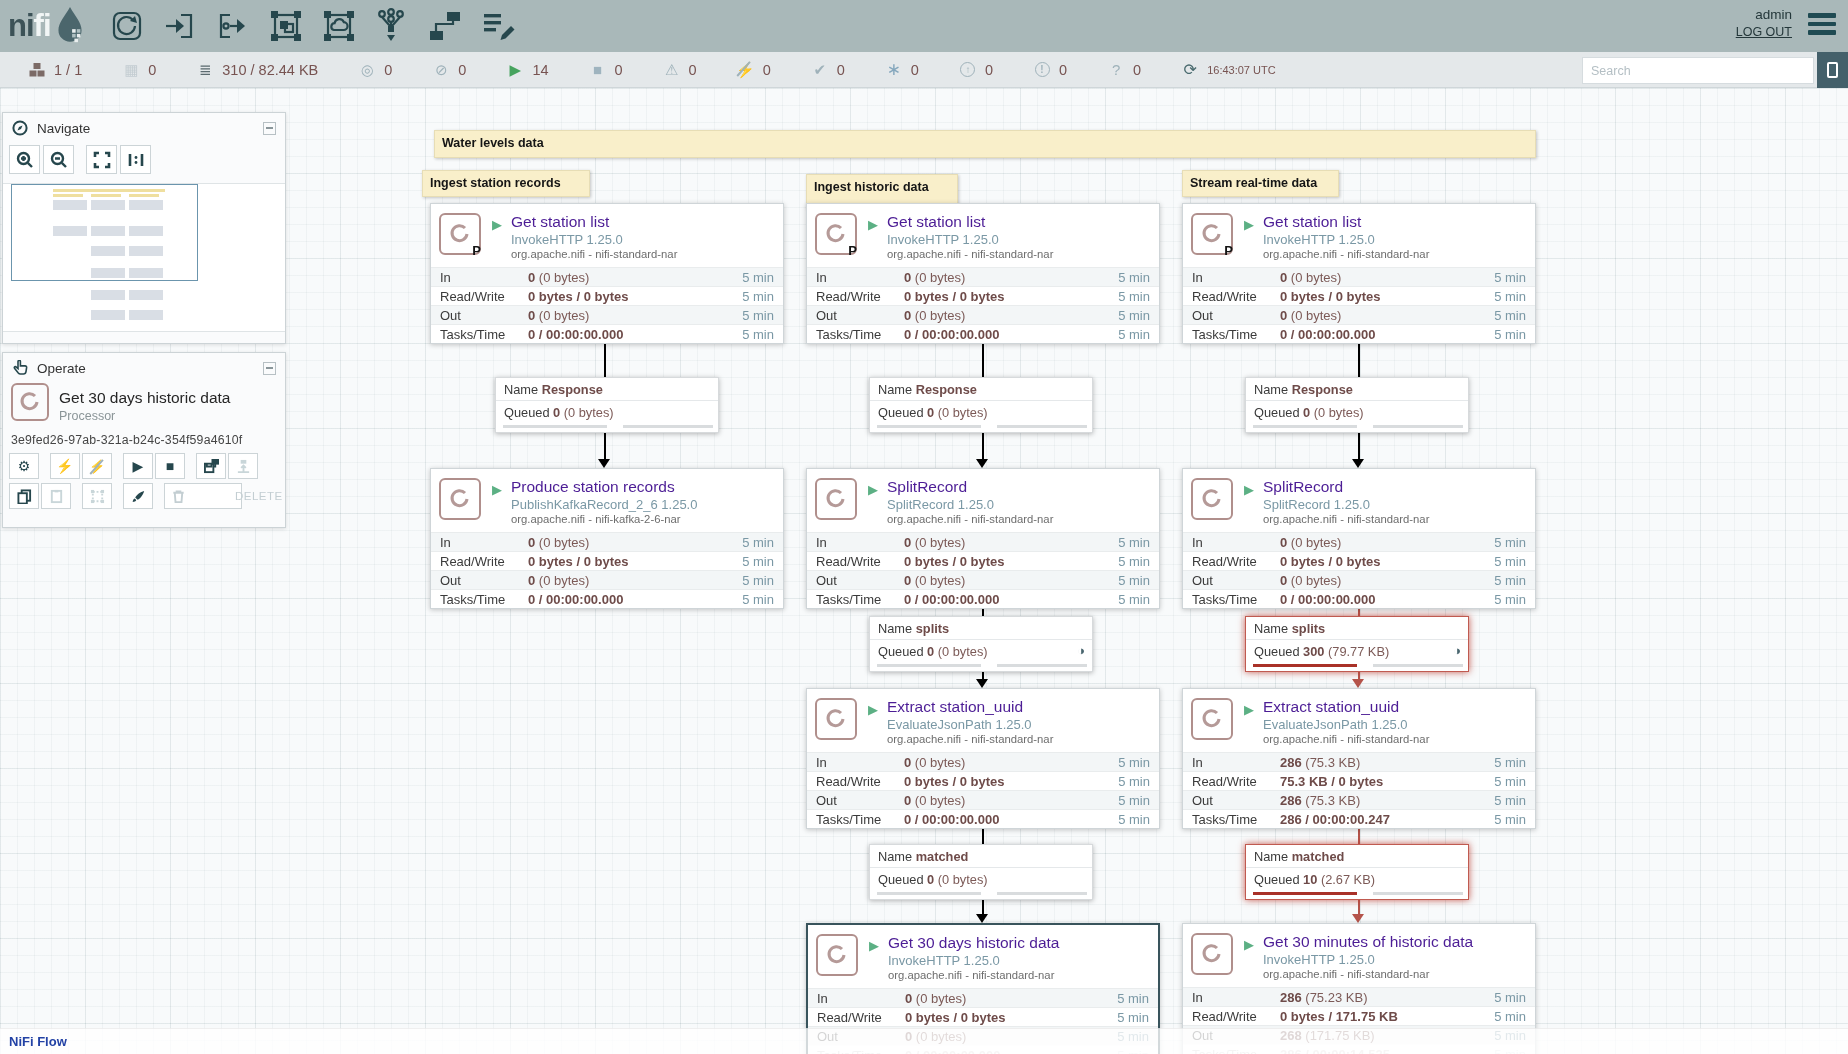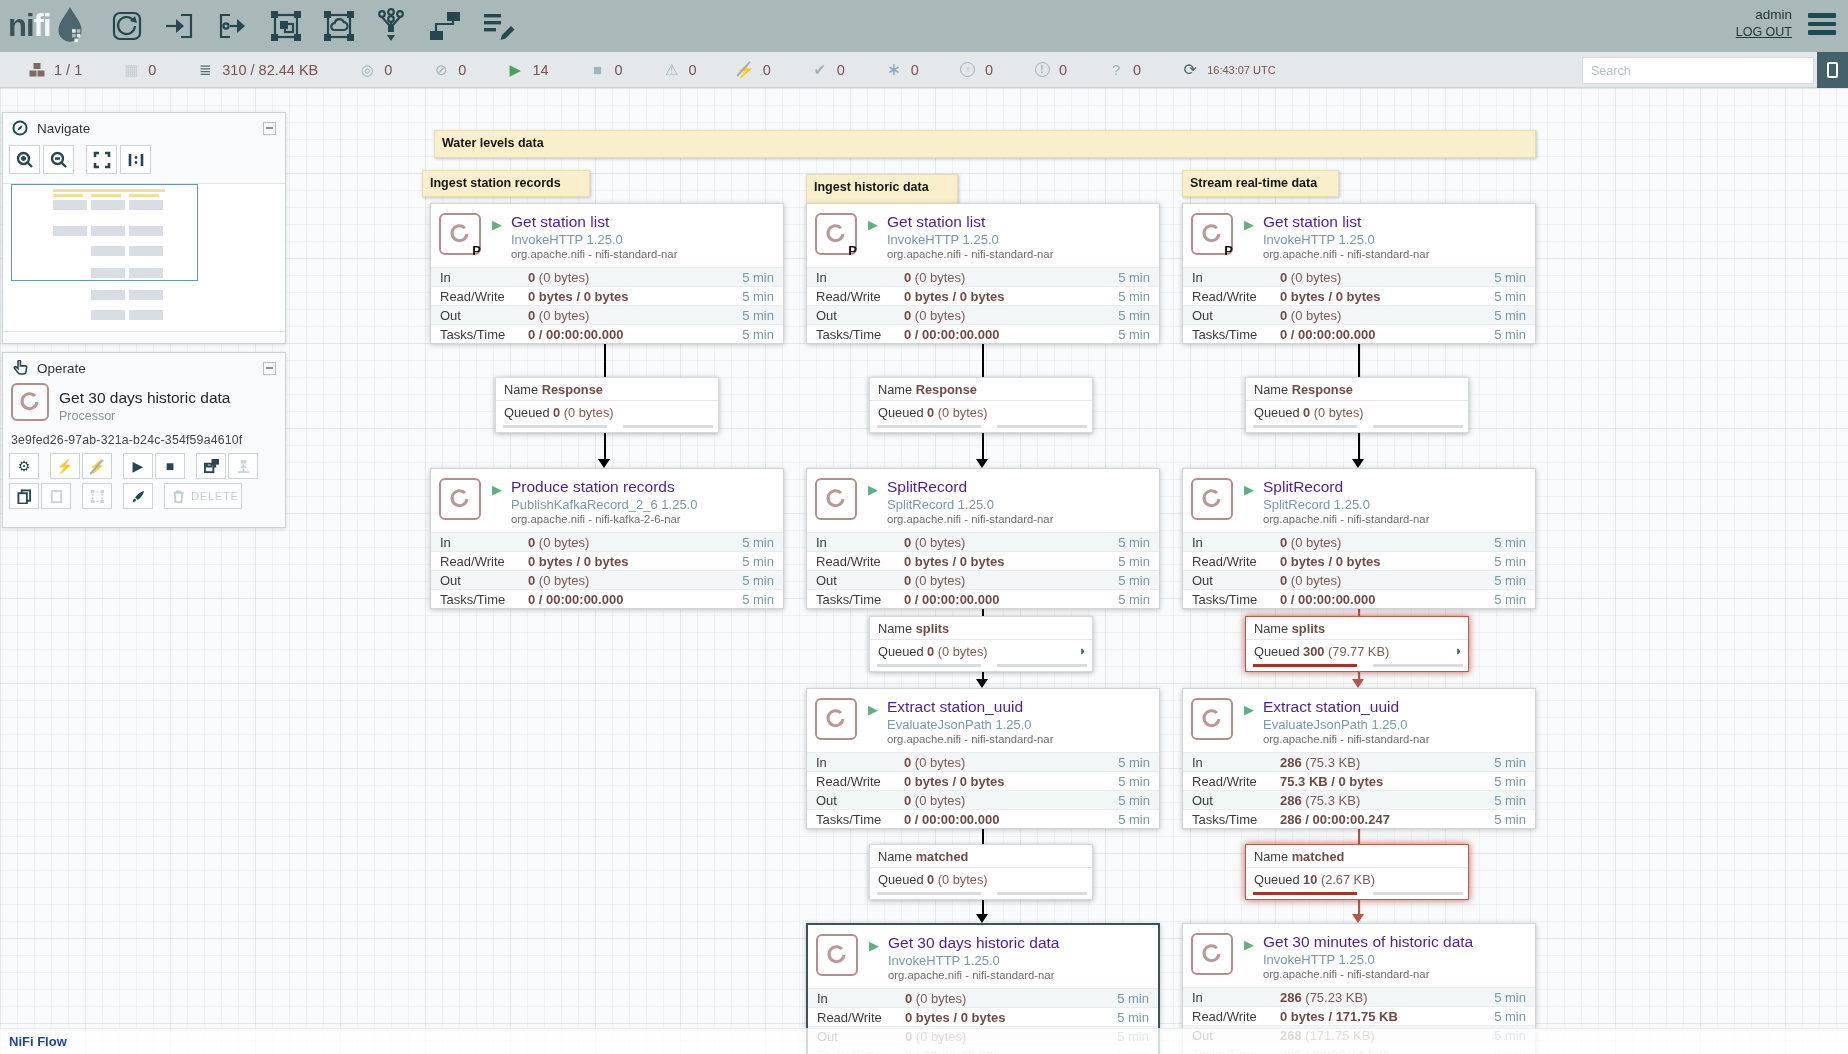--- a/index.html
+++ b/index.html
@@ -62,21 +62,21 @@
   .mline { position:absolute; height:3px; background:#efdf9f; }
 
   .op-body { padding:8px 8px 0; position:relative; }
   .op-name { font-size:15.5px; color:#262626; margin-left:48px; }
   .op-type { font-size:12.5px; color:#8b9598; margin-left:48px; margin-top:2px; }
   .op-id { font-size:12.3px; color:#454545; margin-top:10px; letter-spacing:.2px; }
   .op-stamp { position:absolute; left:8px; top:2px; width:38px; height:38px; border:2px solid #b08f8c; border-radius:6px; display:flex; align-items:center; justify-content:center; }
   .obtns { display:flex; padding:6px 6px 4px; }
   .obtn { width:30px; height:26px; background:#fff; border:1px solid #ccd4d7; display:flex; align-items:center; justify-content:center; color:#26474d; font-size:14px; cursor:pointer; margin-right:2px; }
   .obtn svg { width:15px; height:15px; stroke:#26474d; fill:none; stroke-width:2; }
-  .obtn.dis { color:#c9d6d9; cursor:default; }
+  .obtn.dis { color:#c9d6d9; cursor:default;gap:44px; }
   .obtn.dis svg { stroke:#c9d6d9; }
   .obtn.gap { margin-left:9px; }
   .obtn.wide { width:78px; font-size:11.5px; color:#c3ced2; letter-spacing:.5px; justify-content:flex-start; padding-left:6px; }
   .obtn.wide svg { margin-right:5px; flex:none; }
 
   
   .ylabel { position:absolute; background:#f9efca; border:1px solid #e7ddb5; box-shadow:1px 1px 3px rgba(0,0,0,.22); font-weight:bold; font-size:12.5px; color:#151515; padding:5px 7px; cursor:pointer; }
 
   
   .proc { position:absolute; width:354px; background:#fff; border:1px solid #cfd5d8; box-shadow:0 1px 5px rgba(0,0,0,.22); cursor:pointer; z-index:5; }

